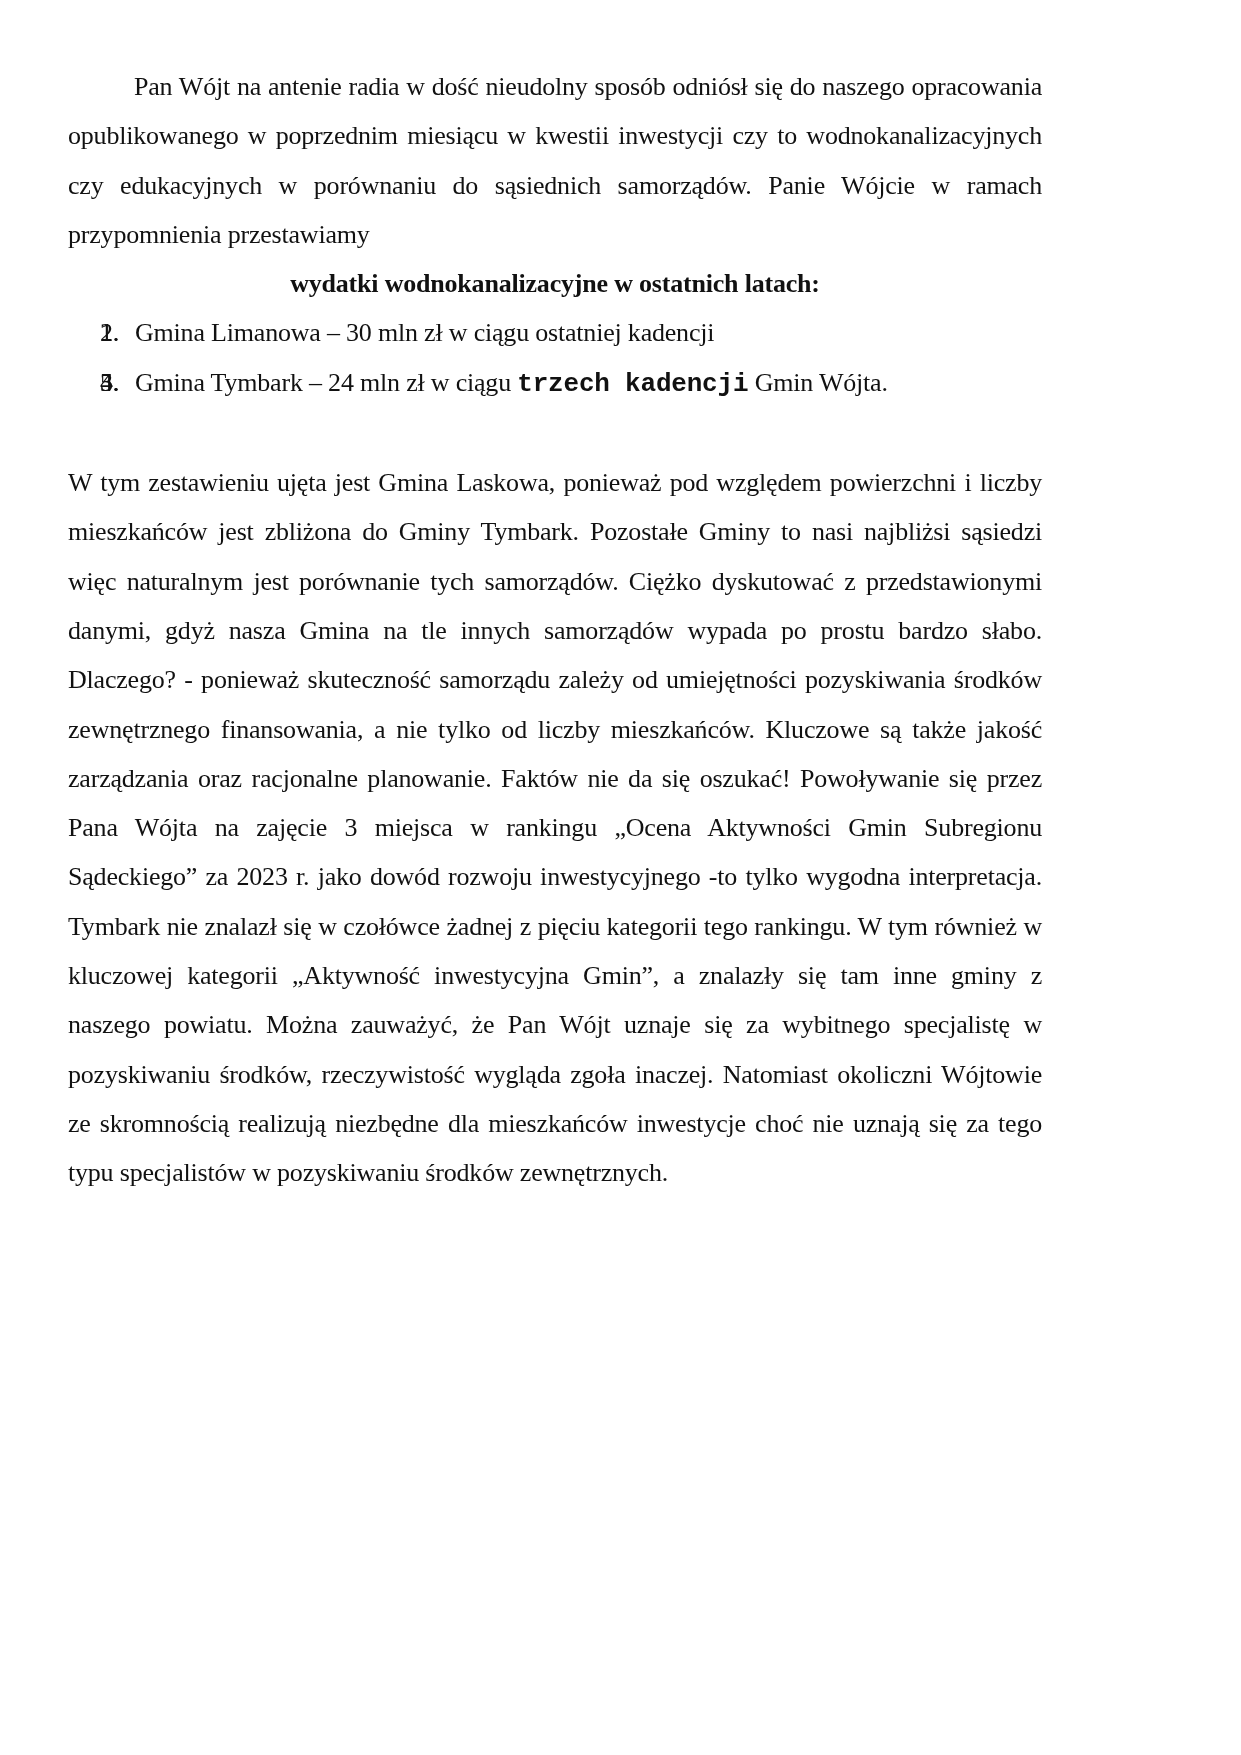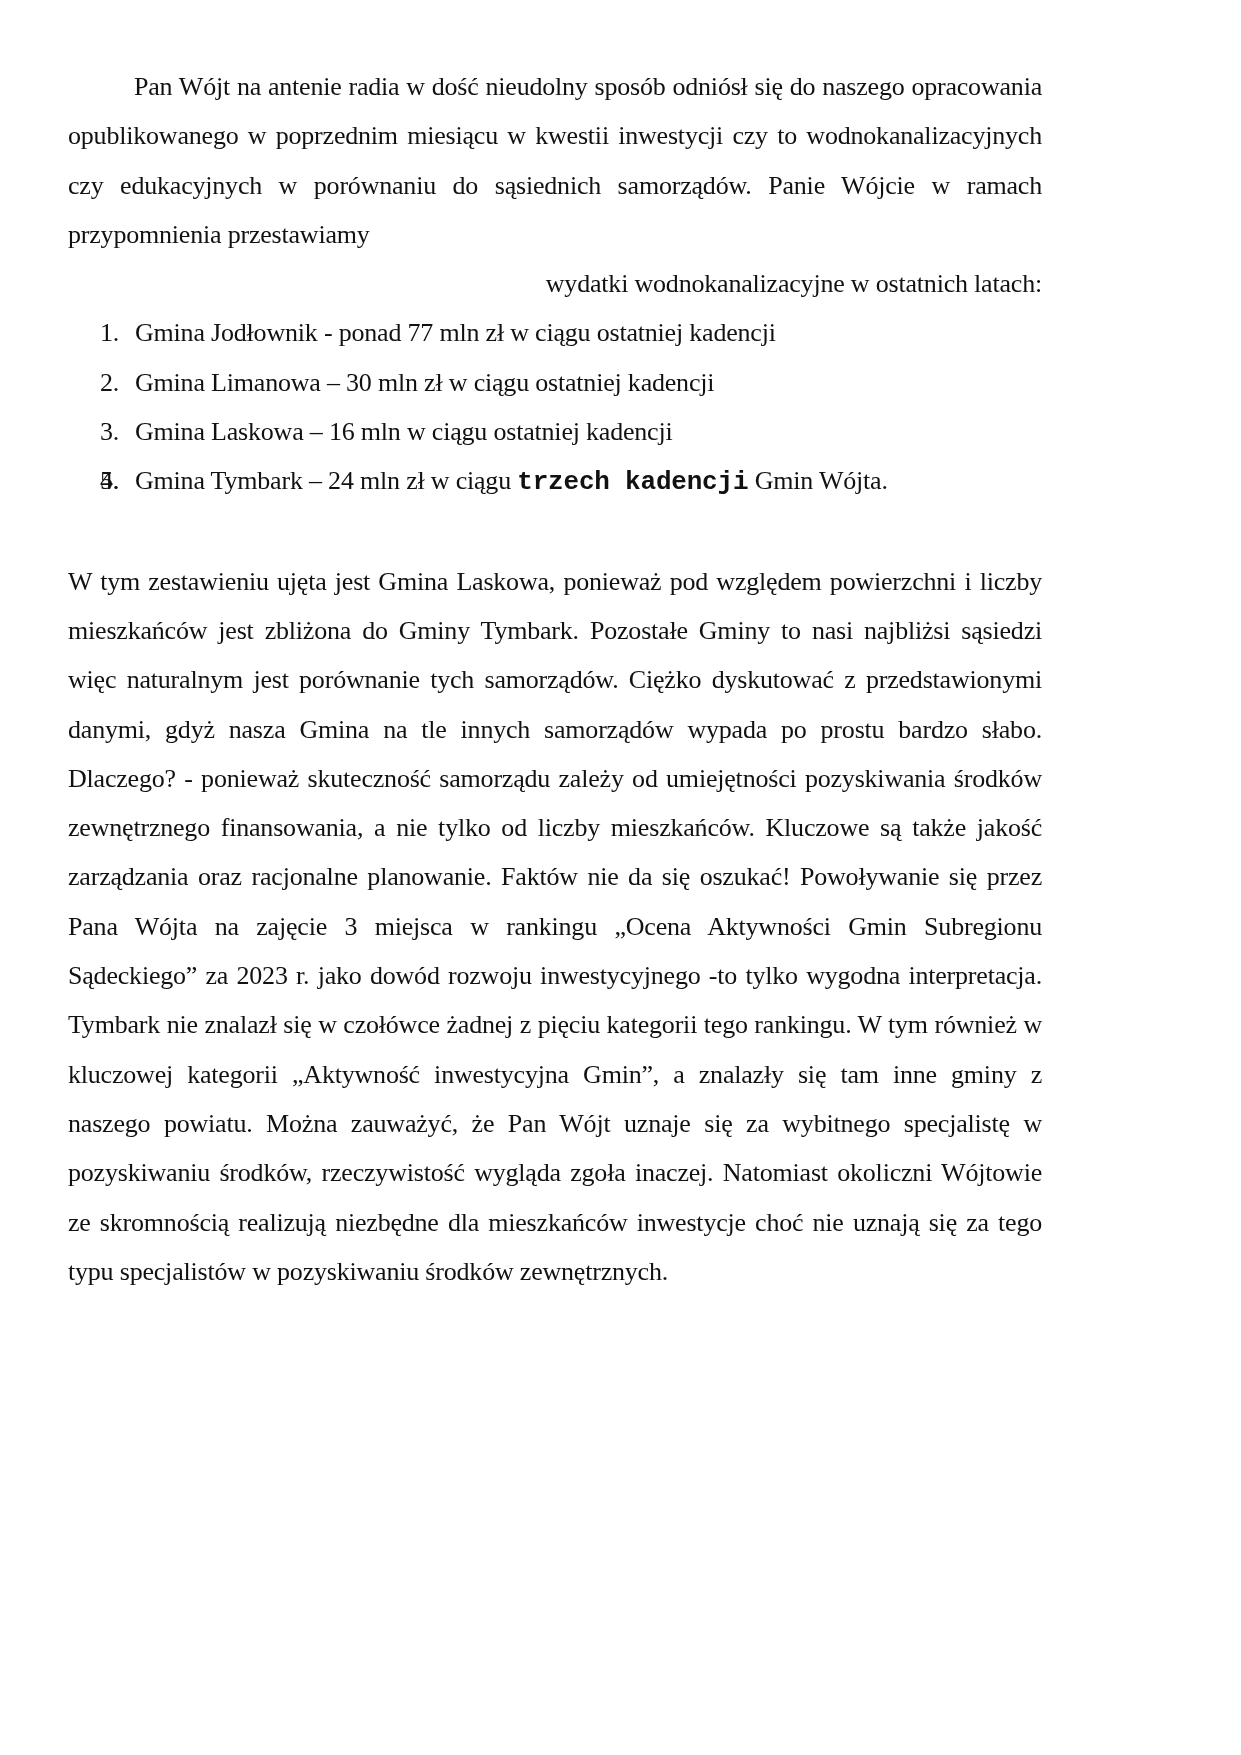--- a/index.html
+++ b/index.html
@@ -25,22 +25,22 @@
       letter-spacing: -0.2px;
     }
     p {
       margin: 0;
       text-align: justify;
     }
     .intro {
       text-indent: 66px;
     }
     .heading {
-      font-weight: normal;
-      text-align: right;
+      font-weight: bold;
+      text-align: center;
     }
     ol {
       margin: 0;
       padding: 0;
       list-style: none;
     }
     ol li {
       position: relative;
       padding-left: 67px;
       text-align: left;
@@ -63,29 +63,27 @@
   </style>
 </head>
 <body>
 
 <div class="page">
   <p class="intro last-line-left">Pan Wójt na antenie radia w dość nieudolny sposób odniósł się do naszego opracowania opublikowanego w poprzednim miesiącu w kwestii inwestycji czy to wodnokanalizacyjnych czy edukacyjnych w porównaniu do sąsiednich samorządów. Panie Wójcie w ramach przypomnienia przestawiamy</p>
   <p class="heading">wydatki wodnokanalizacyjne w ostatnich latach:</p>
   <ol>
     <li>
       <span class="num">1.</span>
-      <span>Gmina Jodłownik - ponad 77 mln zł w ciągu ostatniej kadencji</span>
     </li>
     <li>
       <span class="num">2.</span>
       <span>Gmina Limanowa – 30 mln zł w ciągu ostatniej kadencji</span>
     </li>
     <li>
       <span class="num">3.</span>
-      <span>Gmina Laskowa – 16 mln w ciągu ostatniej kadencji</span>
     </li>
     <li>
       <span class="num">4.</span>
     </li>
     <li>
       <span class="num">5.</span>
       <span>Gmina Tymbark – 24 mln zł w ciągu </span><strong>trzech kadencji</strong><span> Gmin Wójta.</span>
     </li>
   </ol>
   <div class="gap"></div>

